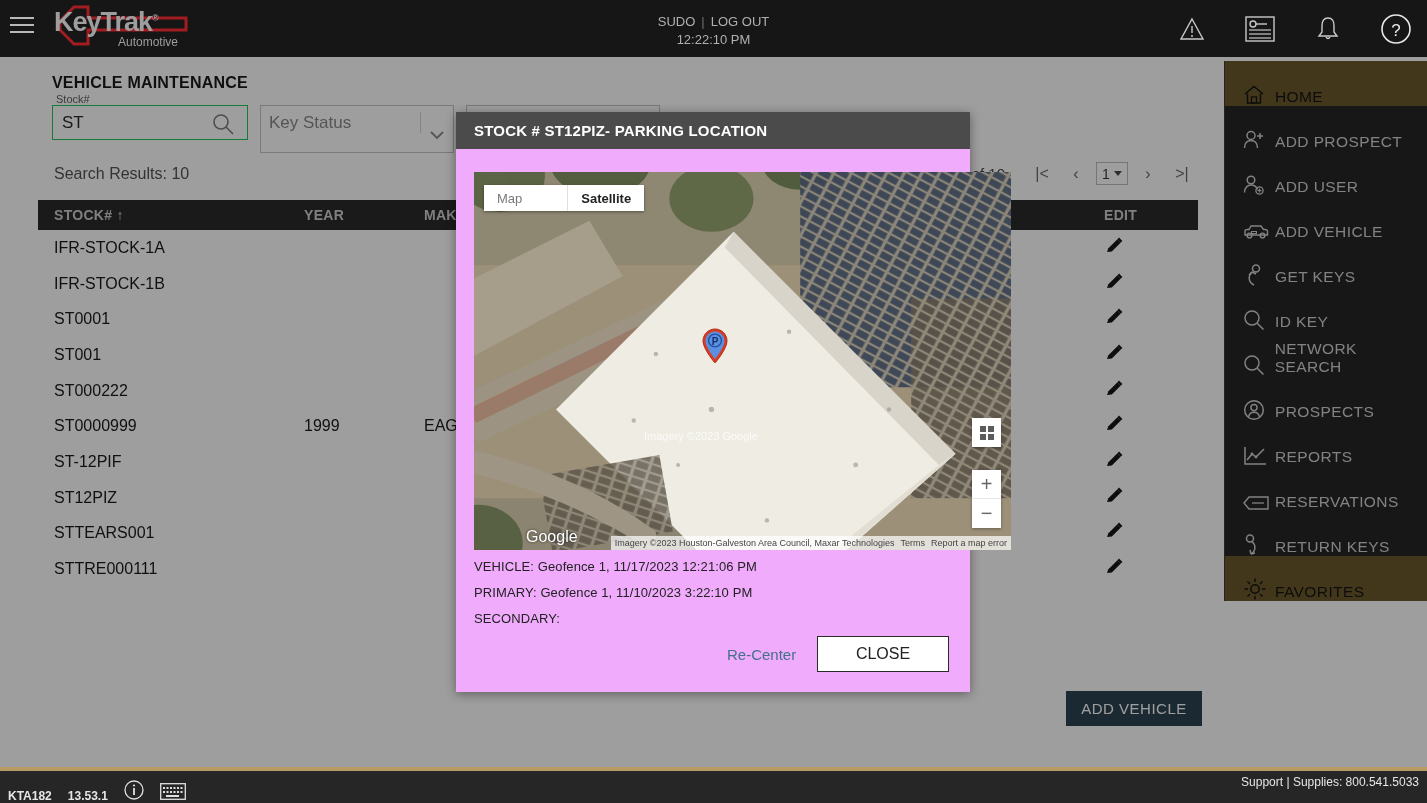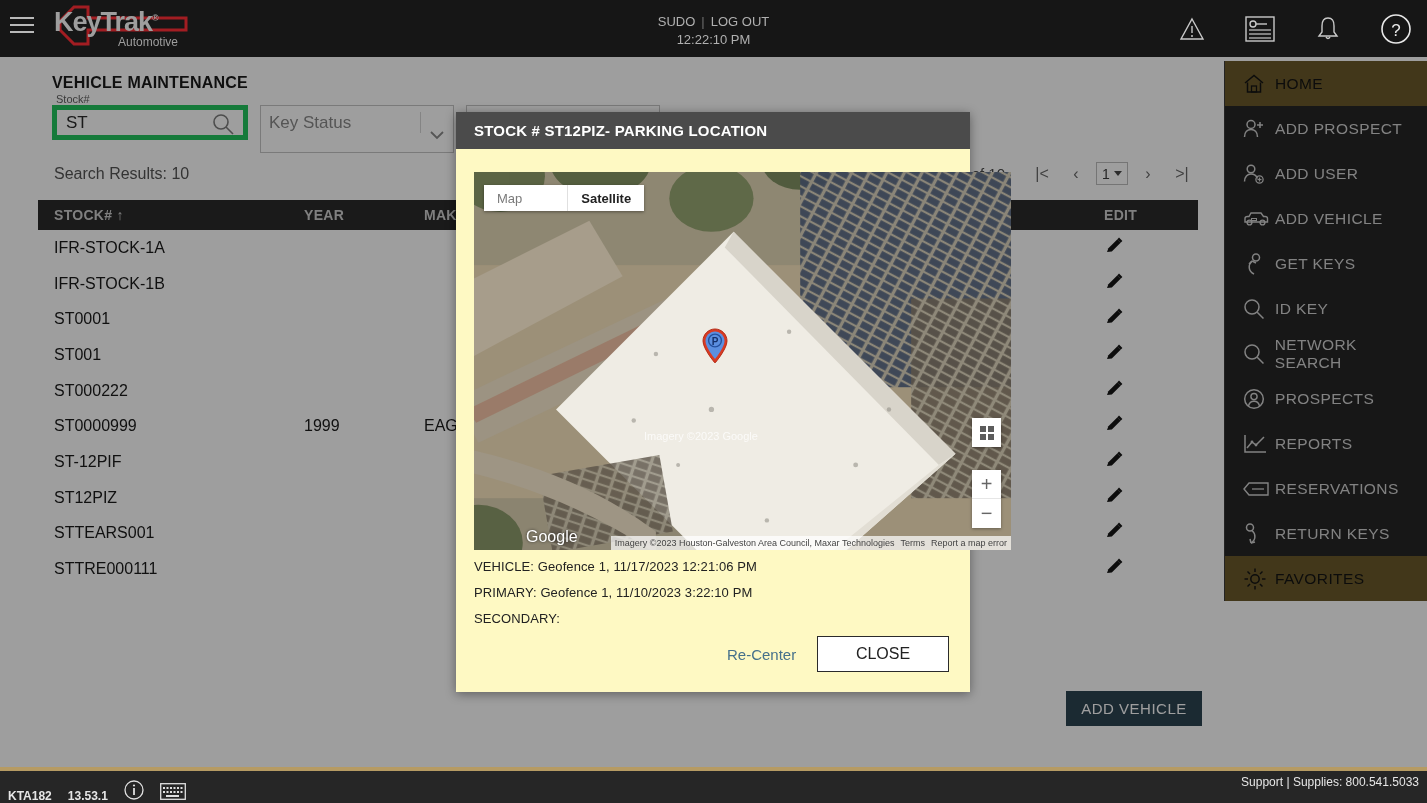--- a/index.html
+++ b/index.html
@@ -50,21 +50,21 @@
   }
   .page-title {
     position: absolute; left: 52px; top: 17px; font-size: 16px; font-weight: bold;
     color: #1a1a1a; letter-spacing: .2px;
   }
   .field-label {
     position: absolute; left: 56px; top: 36px; font-size: 11px; color: #606060;
   }
   .stock-input {
     position: absolute; left: 52px; top: 48px; width: 196px; height: 35px;
-    border: 5px solid #22c55e; background: #fff; color: #2b2b2b;
+    border: 1px solid #22c55e; background: #fff; color: #2b2b2b;
     font-size: 17px; padding: 0 34px 0 9px; font-family: "Liberation Sans", sans-serif;
   }
   .stock-search-icon { position: absolute; left: 212px; top: 56px; cursor: pointer; }
   .key-status {
     position: absolute; left: 260px; top: 48px; width: 194px; height: 48px;
     border: 1px solid #c6c6c6; background: #fff; color: #8a8a8a; font-size: 17px;
     line-height: 33px; padding-left: 8px; cursor: pointer;
   }
   .key-status .divider {
     position: absolute; right: 32px; top: 6px; width: 1px; height: 21px; background: #d6d6d6;
@@ -117,34 +117,34 @@
     background: #2c4452; color: #ffffff; border: none; font-size: 15px;
     letter-spacing: .5px; cursor: pointer; font-family: "Liberation Sans", sans-serif;
   }
 
   
   .sidebar {
     position: absolute; right: 0; top: 61px; width: 203px; z-index: 45;
     background: #262626; border-left: 1px solid #3a3a3a;
   }
   .side-item {
-    display: flex; align-items: center; height: 45px; padding-left: 18px;
+    display: flex; align-items: flex-end; height: 45px; padding-left: 18px;
     color: #d2d2d2; font-size: 15.5px; letter-spacing: .4px; cursor: pointer;
   }
   .side-item.active { background: #6b5a2a; color: #141414; }
   .side-item .sicon { width: 32px; display: flex; align-items: center; }
 
   
   .overlay {
     position: absolute; left: 0; top: 57px; width: 1427px; height: 710px;
     background: rgba(0,0,0,0.38); z-index: 50;
   }
   .modal {
     position: absolute; left: 456px; top: 112px; width: 514px; height: 580px;
-    background: #fef9c3; z-index: 60; box-shadow: 0 2px 10px rgba(0,0,0,.4);
+    background: #f0abfc; z-index: 60; box-shadow: 0 2px 10px rgba(0,0,0,.4);
   }
   .modal-head {
     height: 37px; background: #4b4b4b; color: #fff; font-size: 15px; font-weight: bold;
     display: flex; align-items: center; padding-left: 18px; letter-spacing: .2px;
   }
   .map {
     position: absolute; left: 18px; top: 60px; width: 537px; height: 378px;
     overflow: hidden; background: #b9a992;
   }
   .map-bg { position: absolute; inset: -40px; }

